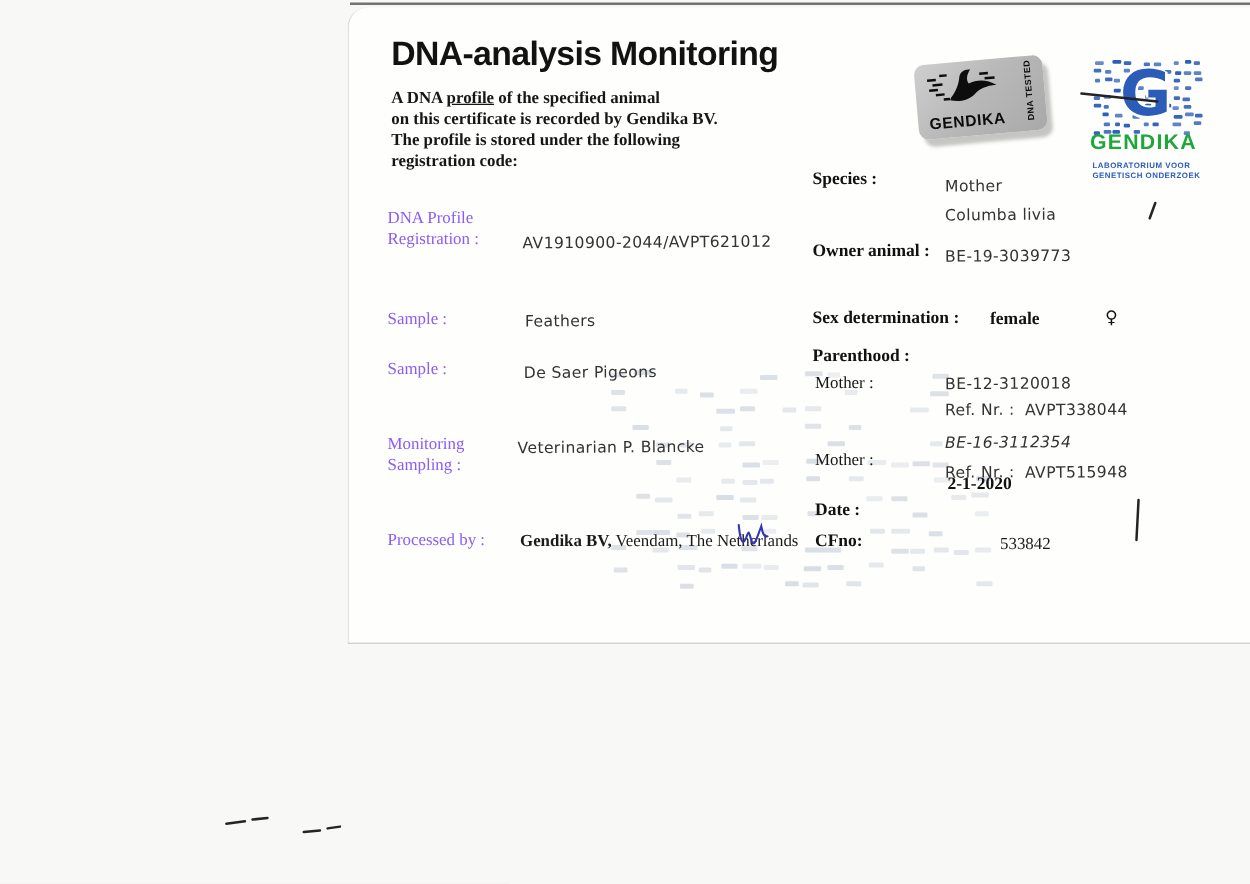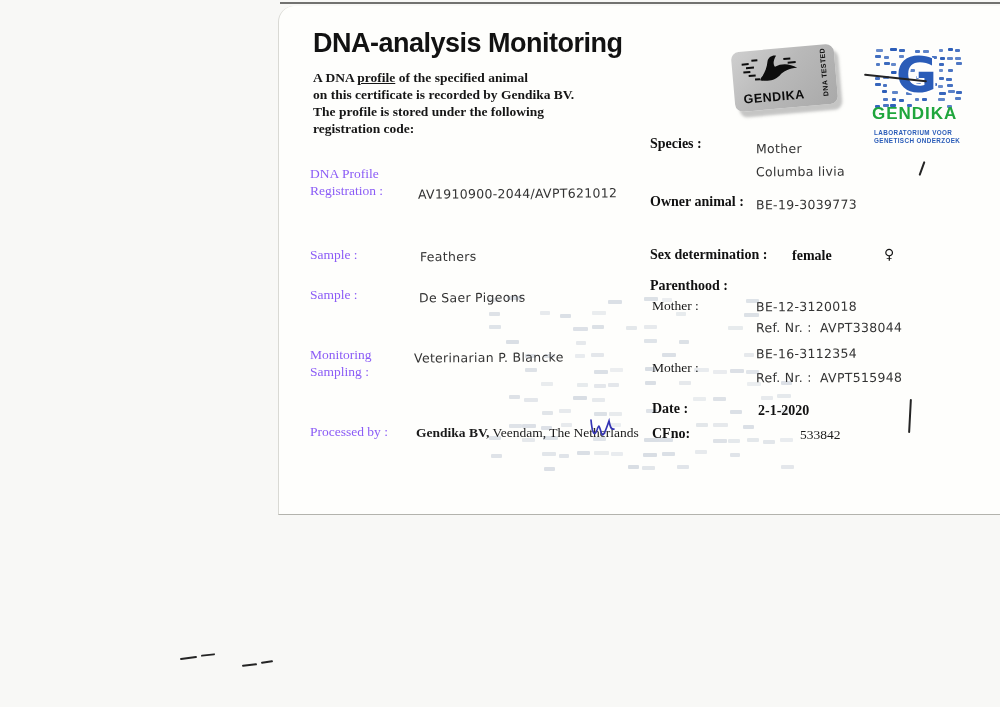--- a/index.html
+++ b/index.html
@@ -199,26 +199,26 @@
   <div class="abs" style="left:884px;top:246px;font-family:'DejaVu Sans',sans-serif;font-size:14px;color:#111;">♀</div>
 
   <div class="abs serif-bold" style="left:650px;top:278px;">Parenthood :</div>
 
   <div class="abs lbl-reg" style="left:652px;top:298px;">Mother :</div>
   <div class="abs hand" style="left:756px;top:299px;">BE-12-3120018</div>
   <div class="abs hand" style="left:756px;top:320px;">Ref. Nr. :</div>
   <div class="abs hand" style="left:820px;top:320px;">AVPT338044</div>
 
   <div class="abs lbl-reg" style="left:652px;top:360px;">Mother :</div>
-  <div class="abs hand" style="left:756px;top:346px;">BE-16-3112354</div>
+  <div class="abs hand" style="left:756px;top:346px;font-style:italic;">BE-16-3112354</div>
   <div class="abs hand" style="left:756px;top:370px;">Ref. Nr. :</div>
   <div class="abs hand" style="left:820px;top:370px;">AVPT515948</div>
 
   <div class="abs serif-bold" style="left:652px;top:401px;">Date :</div>
-  <div class="abs serif-bold" style="left:758px;top:403px;">2-1-2020</div>
+  <div class="abs serif-bold" style="left:758px;top:380px;">2-1-2020</div>
 
   <div class="abs serif-bold" style="left:652px;top:426px;">CFno:</div>
   <div class="abs serif-val" style="left:800px;top:427px;">533842</div>
 
   <div class="sticker">
     <svg width="66" height="36" viewBox="0 0 66 36">
       <g fill="#0d0d0d">
         <path d="M20,24 C24,20 27,14 28,8 C29,4 33,2 37,3 C34,7 33,11 35,14 C42,11 50,12 57,17 C49,17 43,19 39,23 C33,28 25,28 19,26 Z"></path>
         <rect x="2" y="8" width="7" height="2"></rect>
           <rect x="6" y="12" width="8" height="2"></rect>

